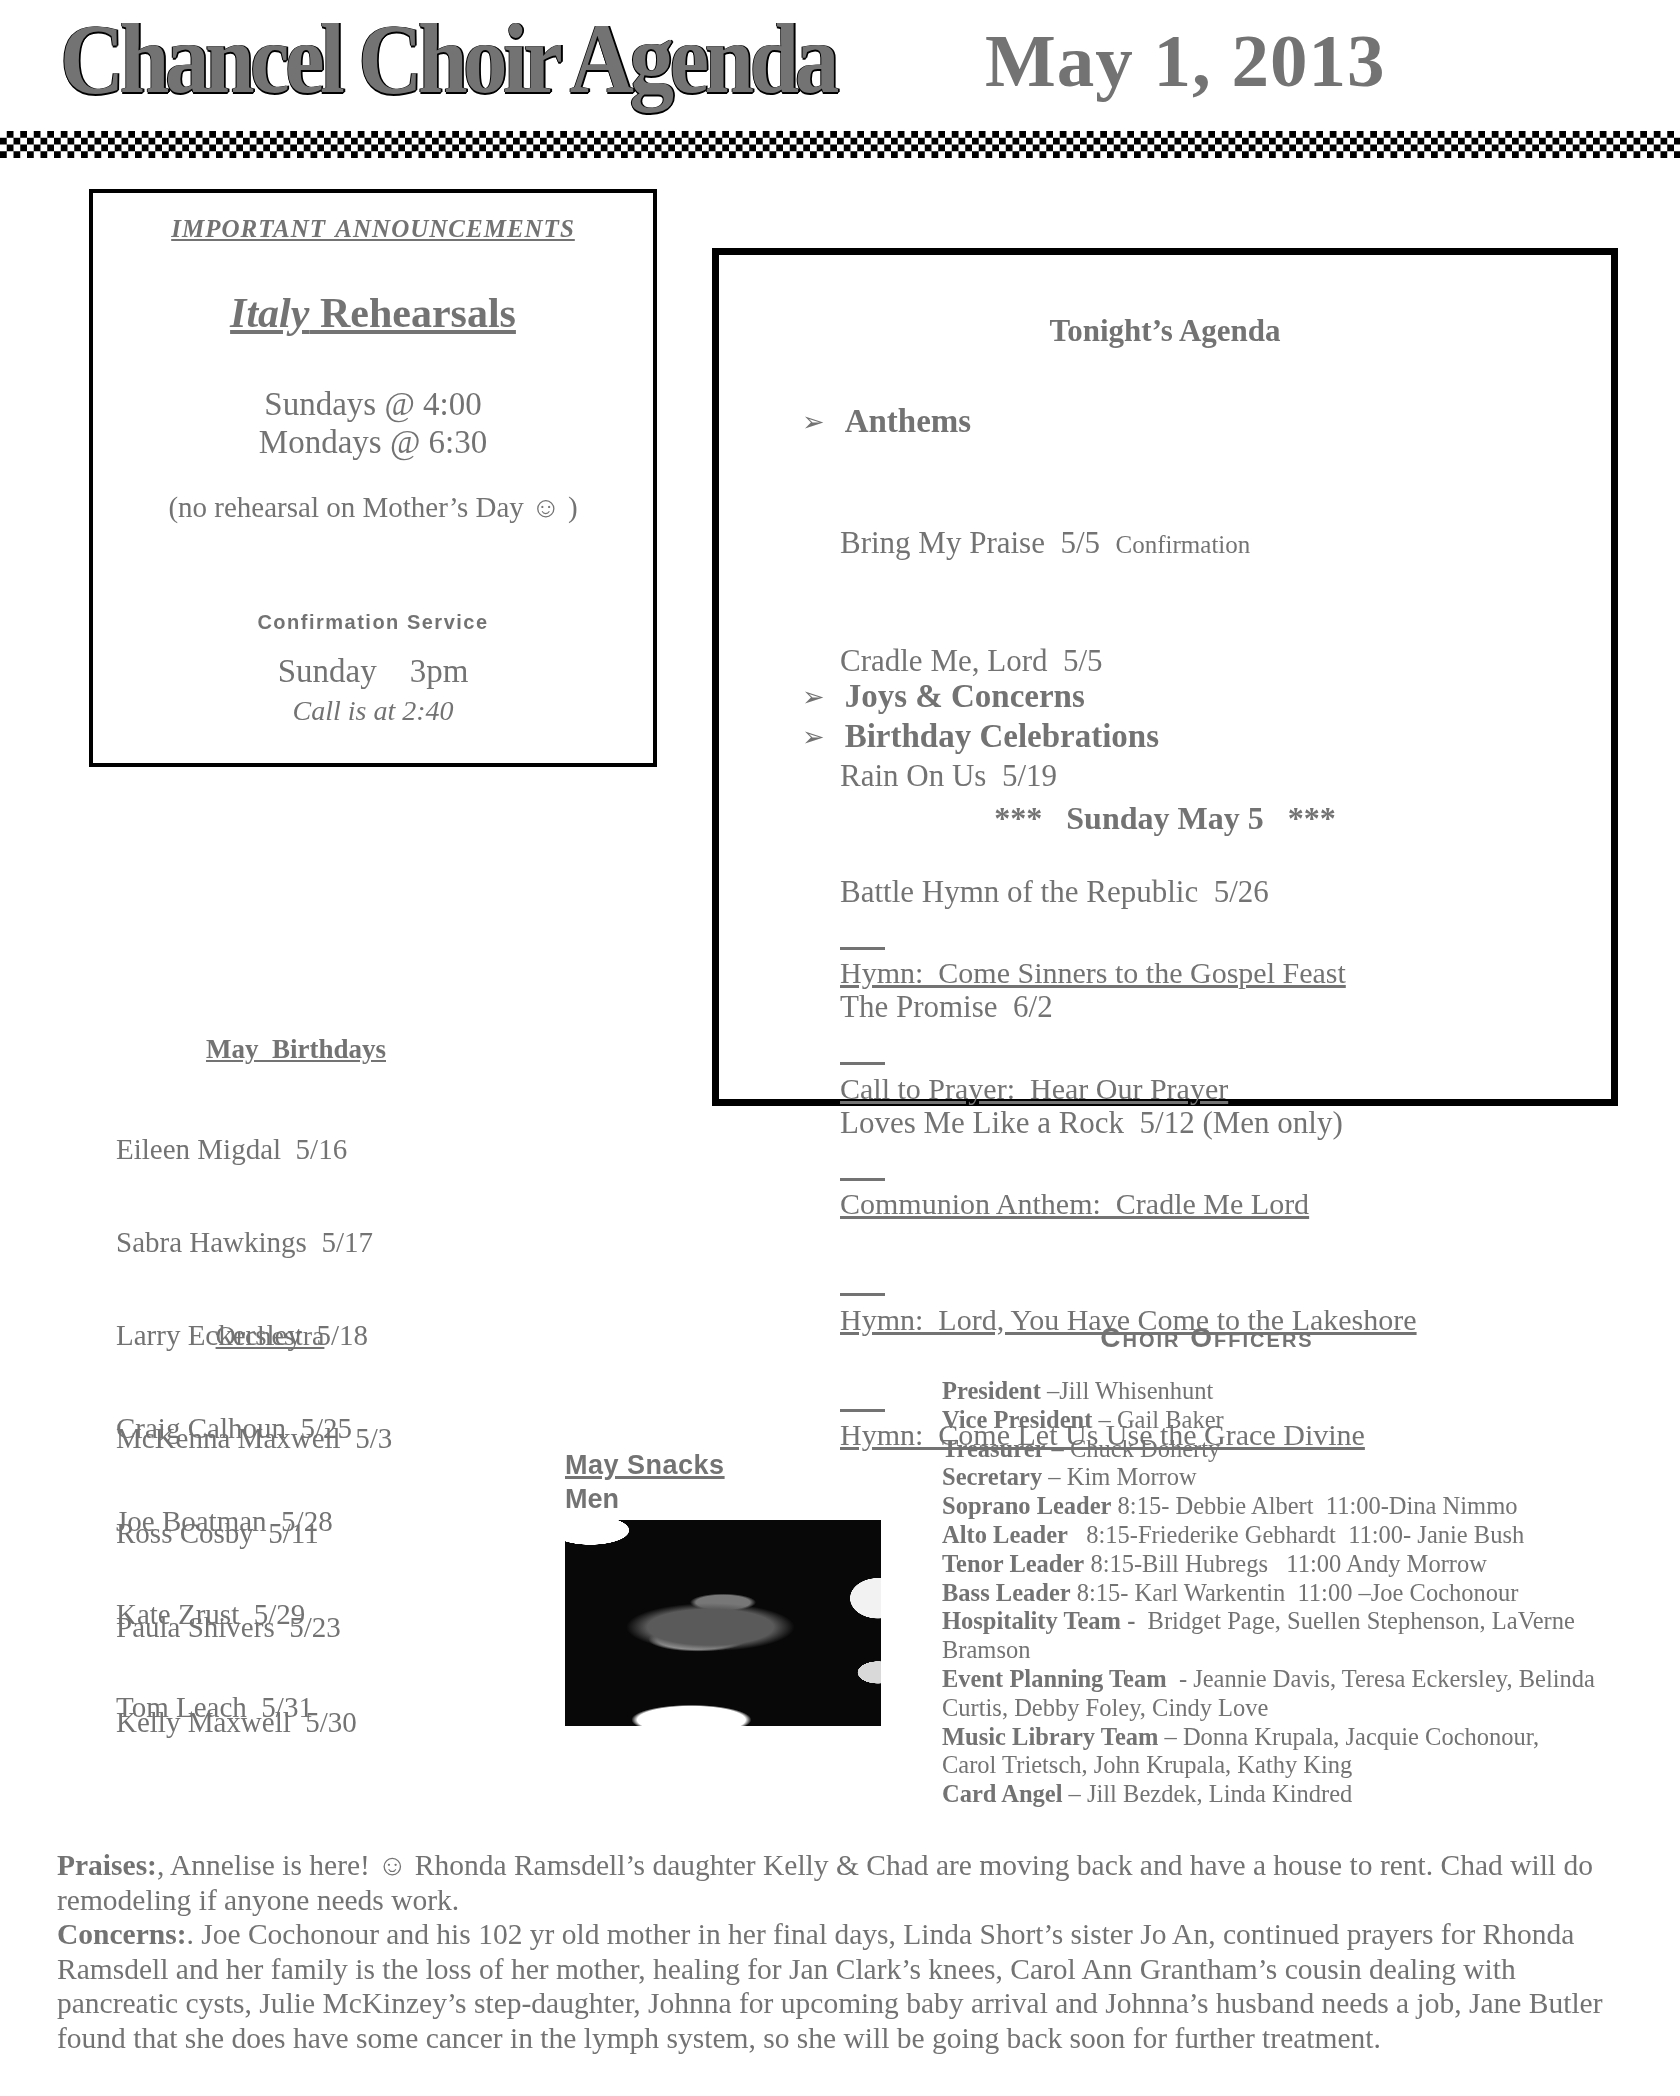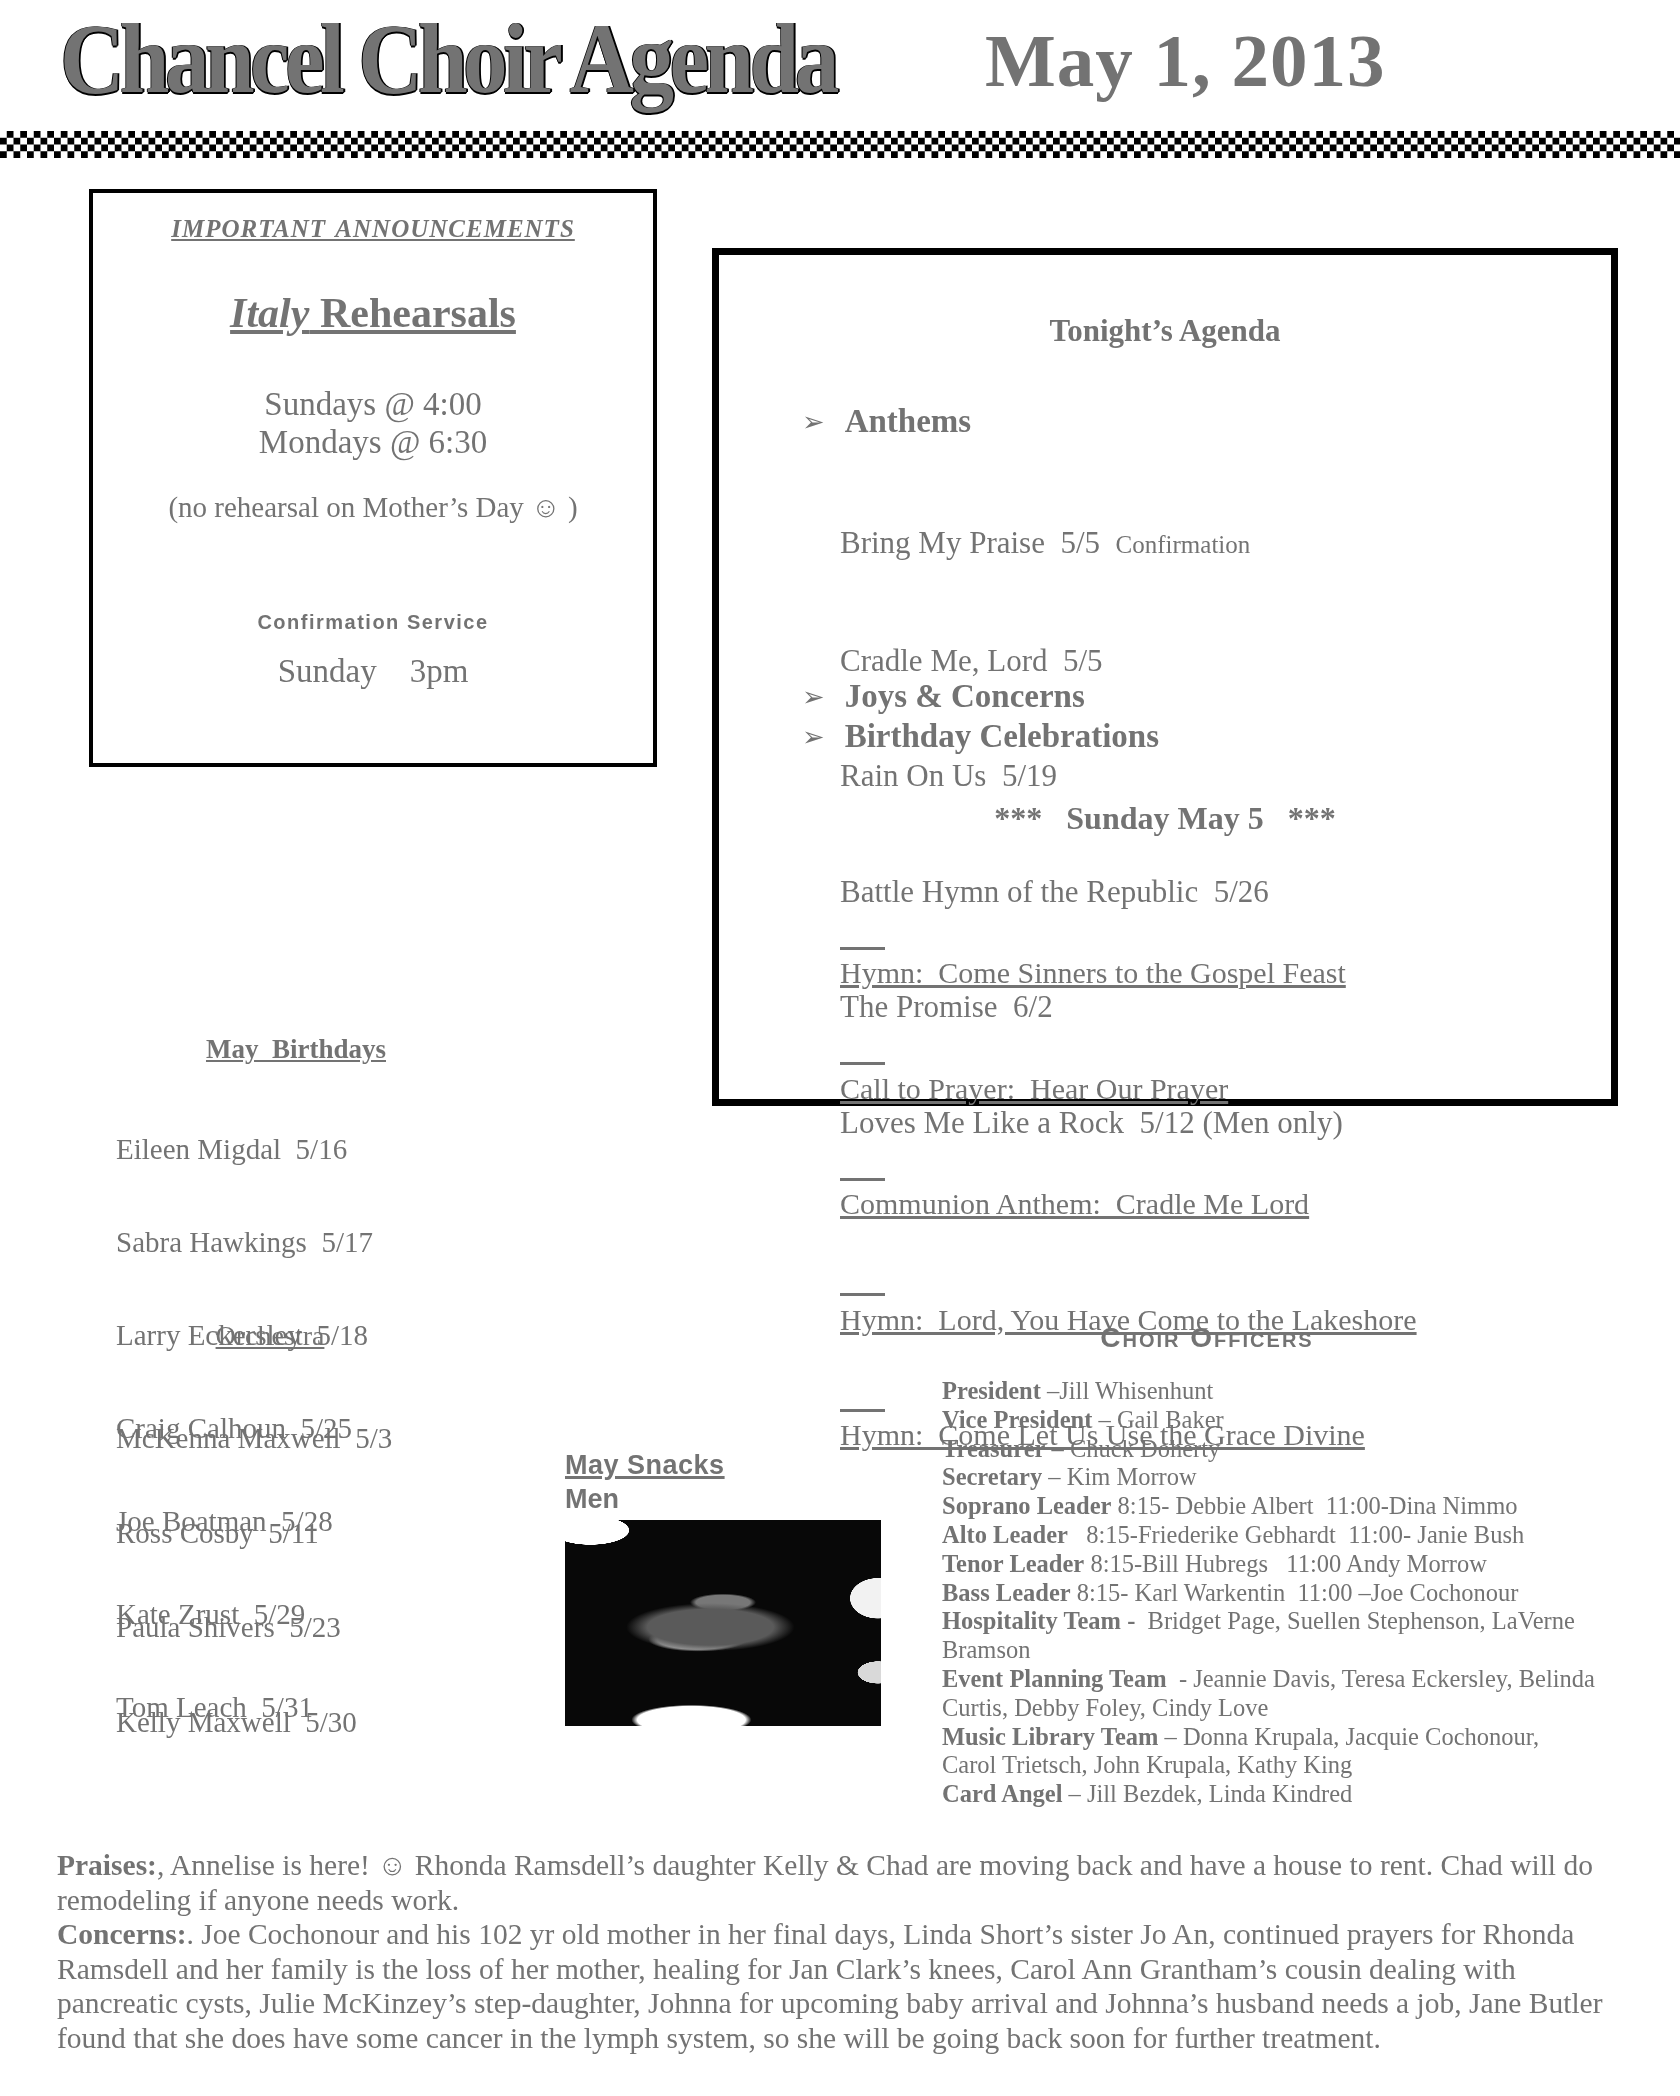--- a/index.html
+++ b/index.html
@@ -121,20 +121,21 @@
     <div class="ann-italy">
       <span class="inner"><span class="it">Italy</span><span> Rehearsals</span></span>
     </div>
     <div class="ann-times">
       <div>Sundays @ 4:00</div>
       <div>Mondays @ 6:30</div>
     </div>
     <div class="ann-note">(no rehearsal on Mother’s Day ☺ )</div>
     <div class="ann-conf-title">Confirmation Service</div>
     <div class="ann-conf-time pre">Sunday    3pm</div>
+    <div class="ann-conf-call">Call is at 2:40</div>
   </div>
 
   <div class="agenda-box">
     <div class="agenda-title">Tonight’s Agenda</div>
 
     <div class="bullet-row row-anthems">
       <span class="arrow">➢</span><span>Anthems</span>
     </div>
 
     <div class="song-list">

